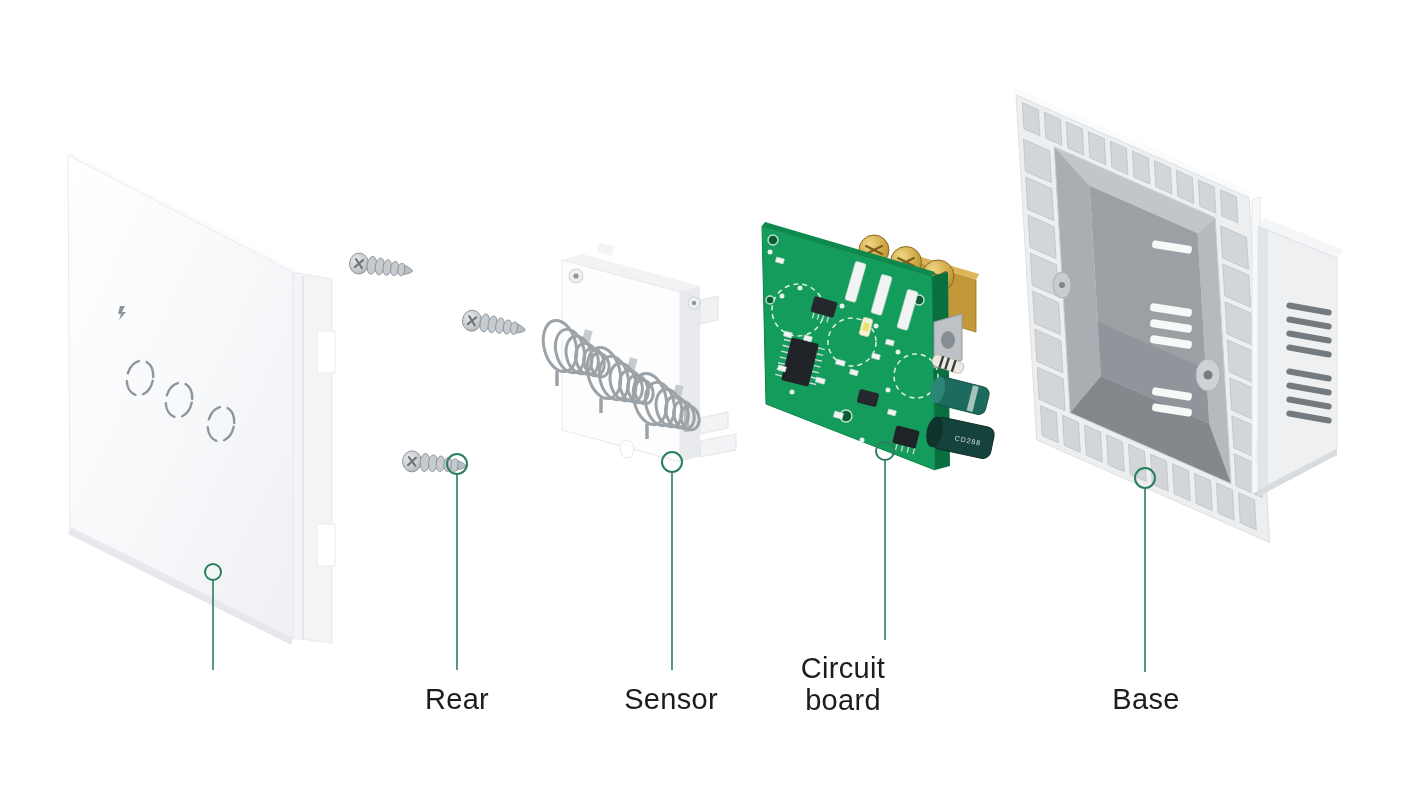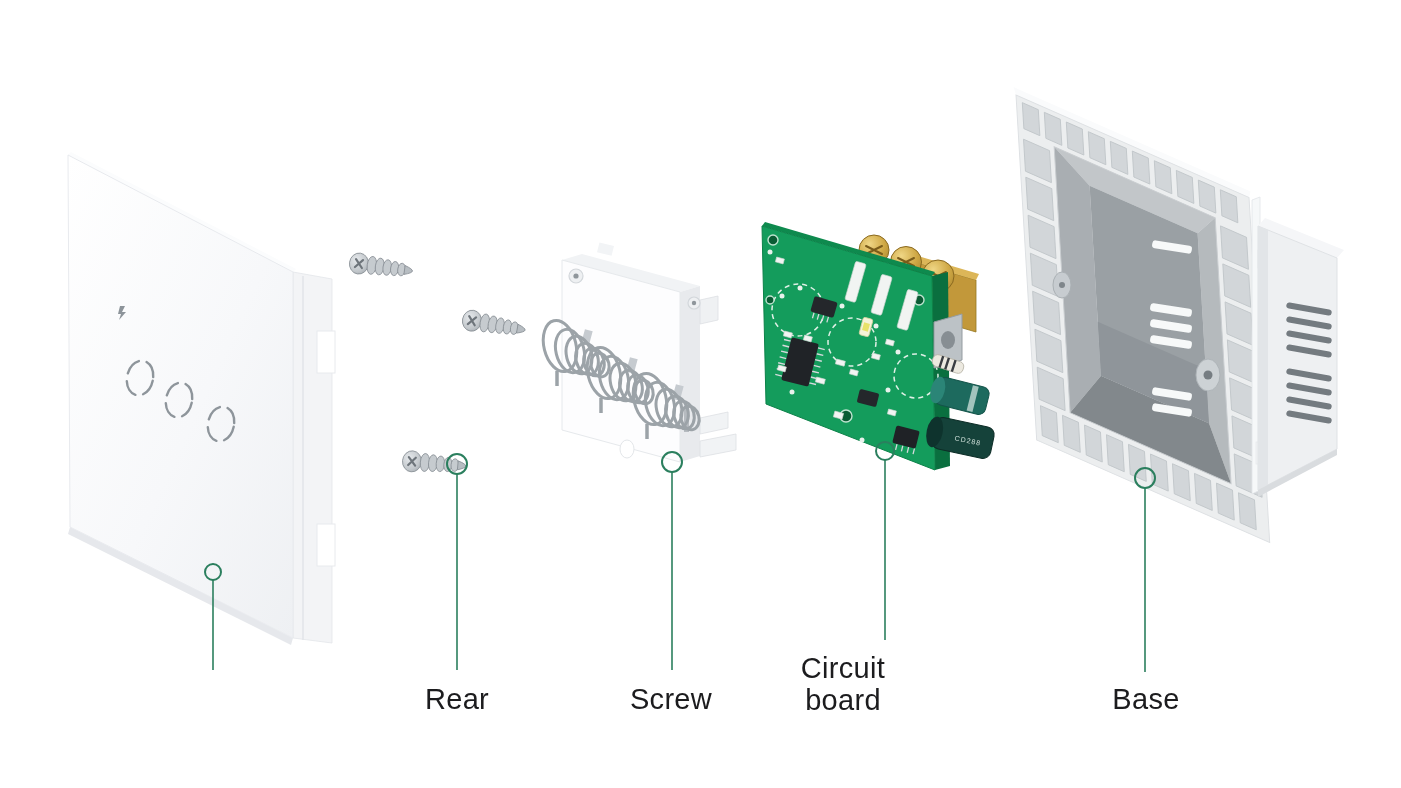--- a/index.html
+++ b/index.html
@@ -331,17 +331,17 @@
     <circle class="leader leader-ring" cx="672" cy="462" r="10"></circle>
     <line class="leader leader-line" x1="672" y1="472" x2="672" y2="670"></line>
     <circle class="leader leader-ring" cx="885" cy="451" r="9"></circle>
     <line class="leader leader-line" x1="885" y1="460" x2="885" y2="640"></line>
     <circle class="leader leader-ring" cx="1145" cy="478" r="10"></circle>
     <line class="leader leader-line" x1="1145" y1="488" x2="1145" y2="672"></line>
   </g>
 </svg>
 
 <div class="part-label" style="left:457px;top:683px;">Rear</div>
-<div class="part-label" style="left:671px;top:683px;">Screw</div>
+<div class="part-label" style="left:671px;top:683px;">Sensor</div>
 <div class="part-label" style="left:843px;top:652px;width:110px;">Circuit board</div>
 <div class="part-label" style="left:1146px;top:683px;">Base</div>
 
 </div>
 
 </body></html>

